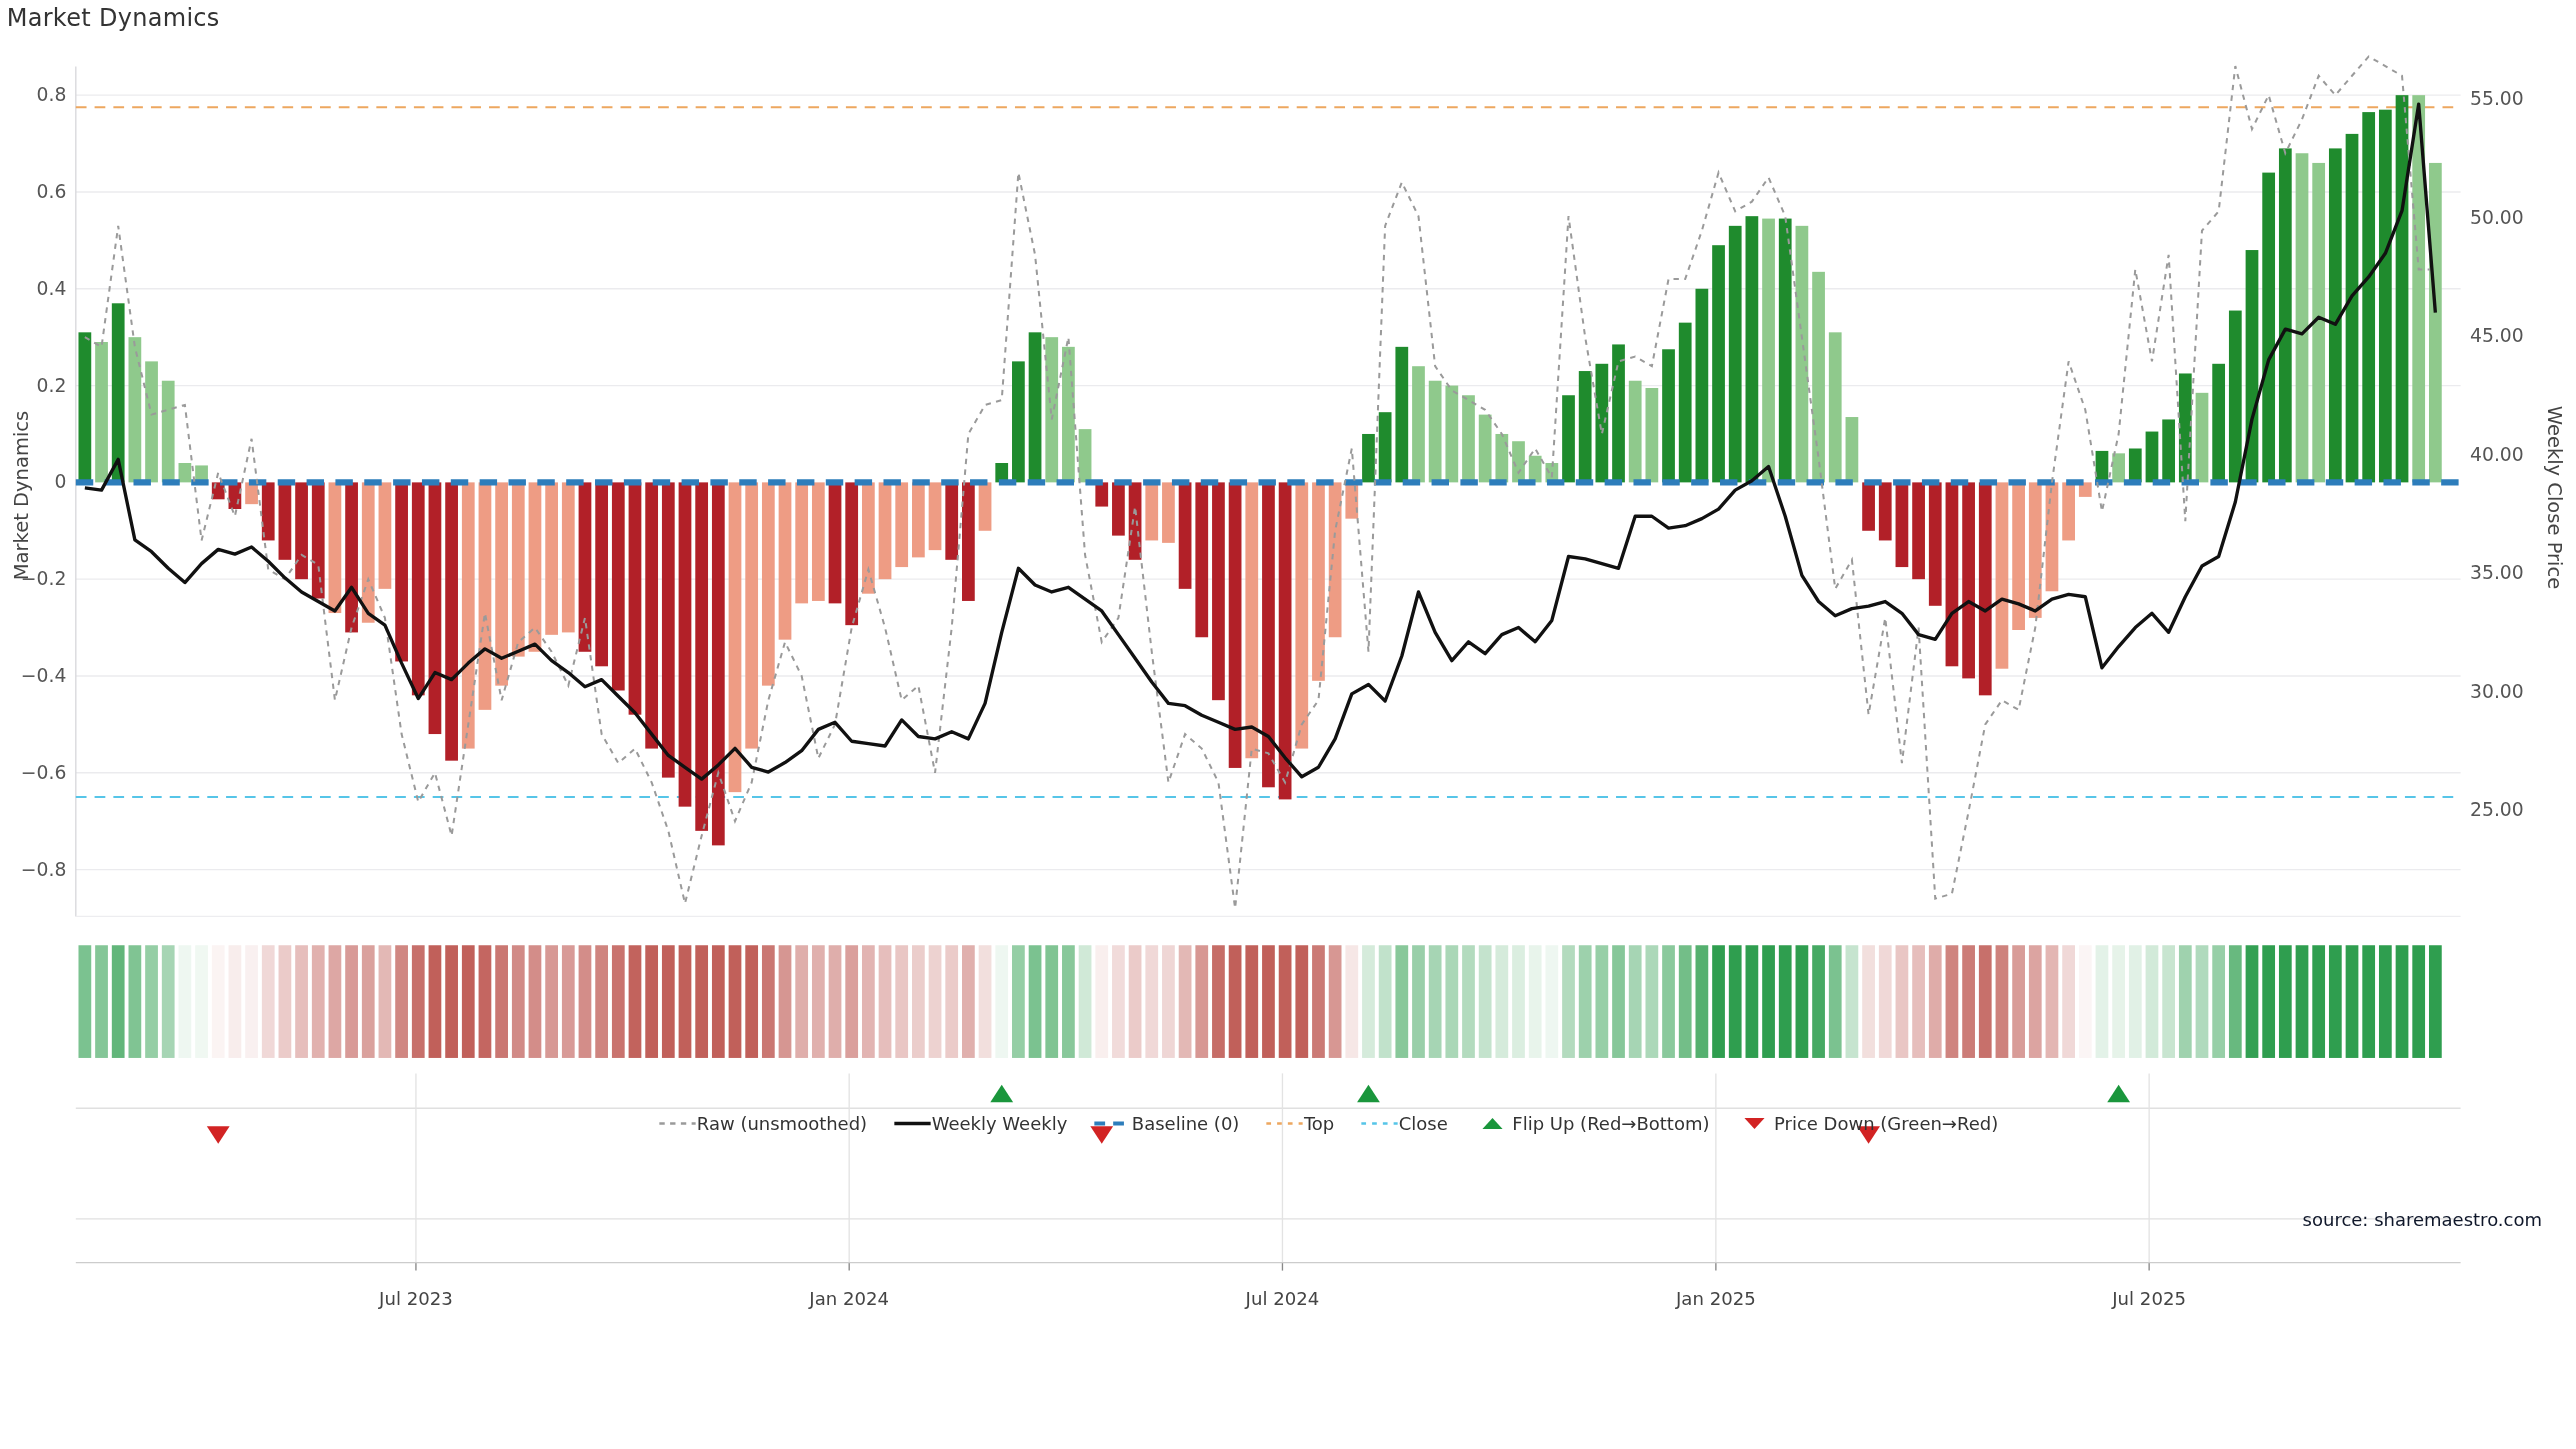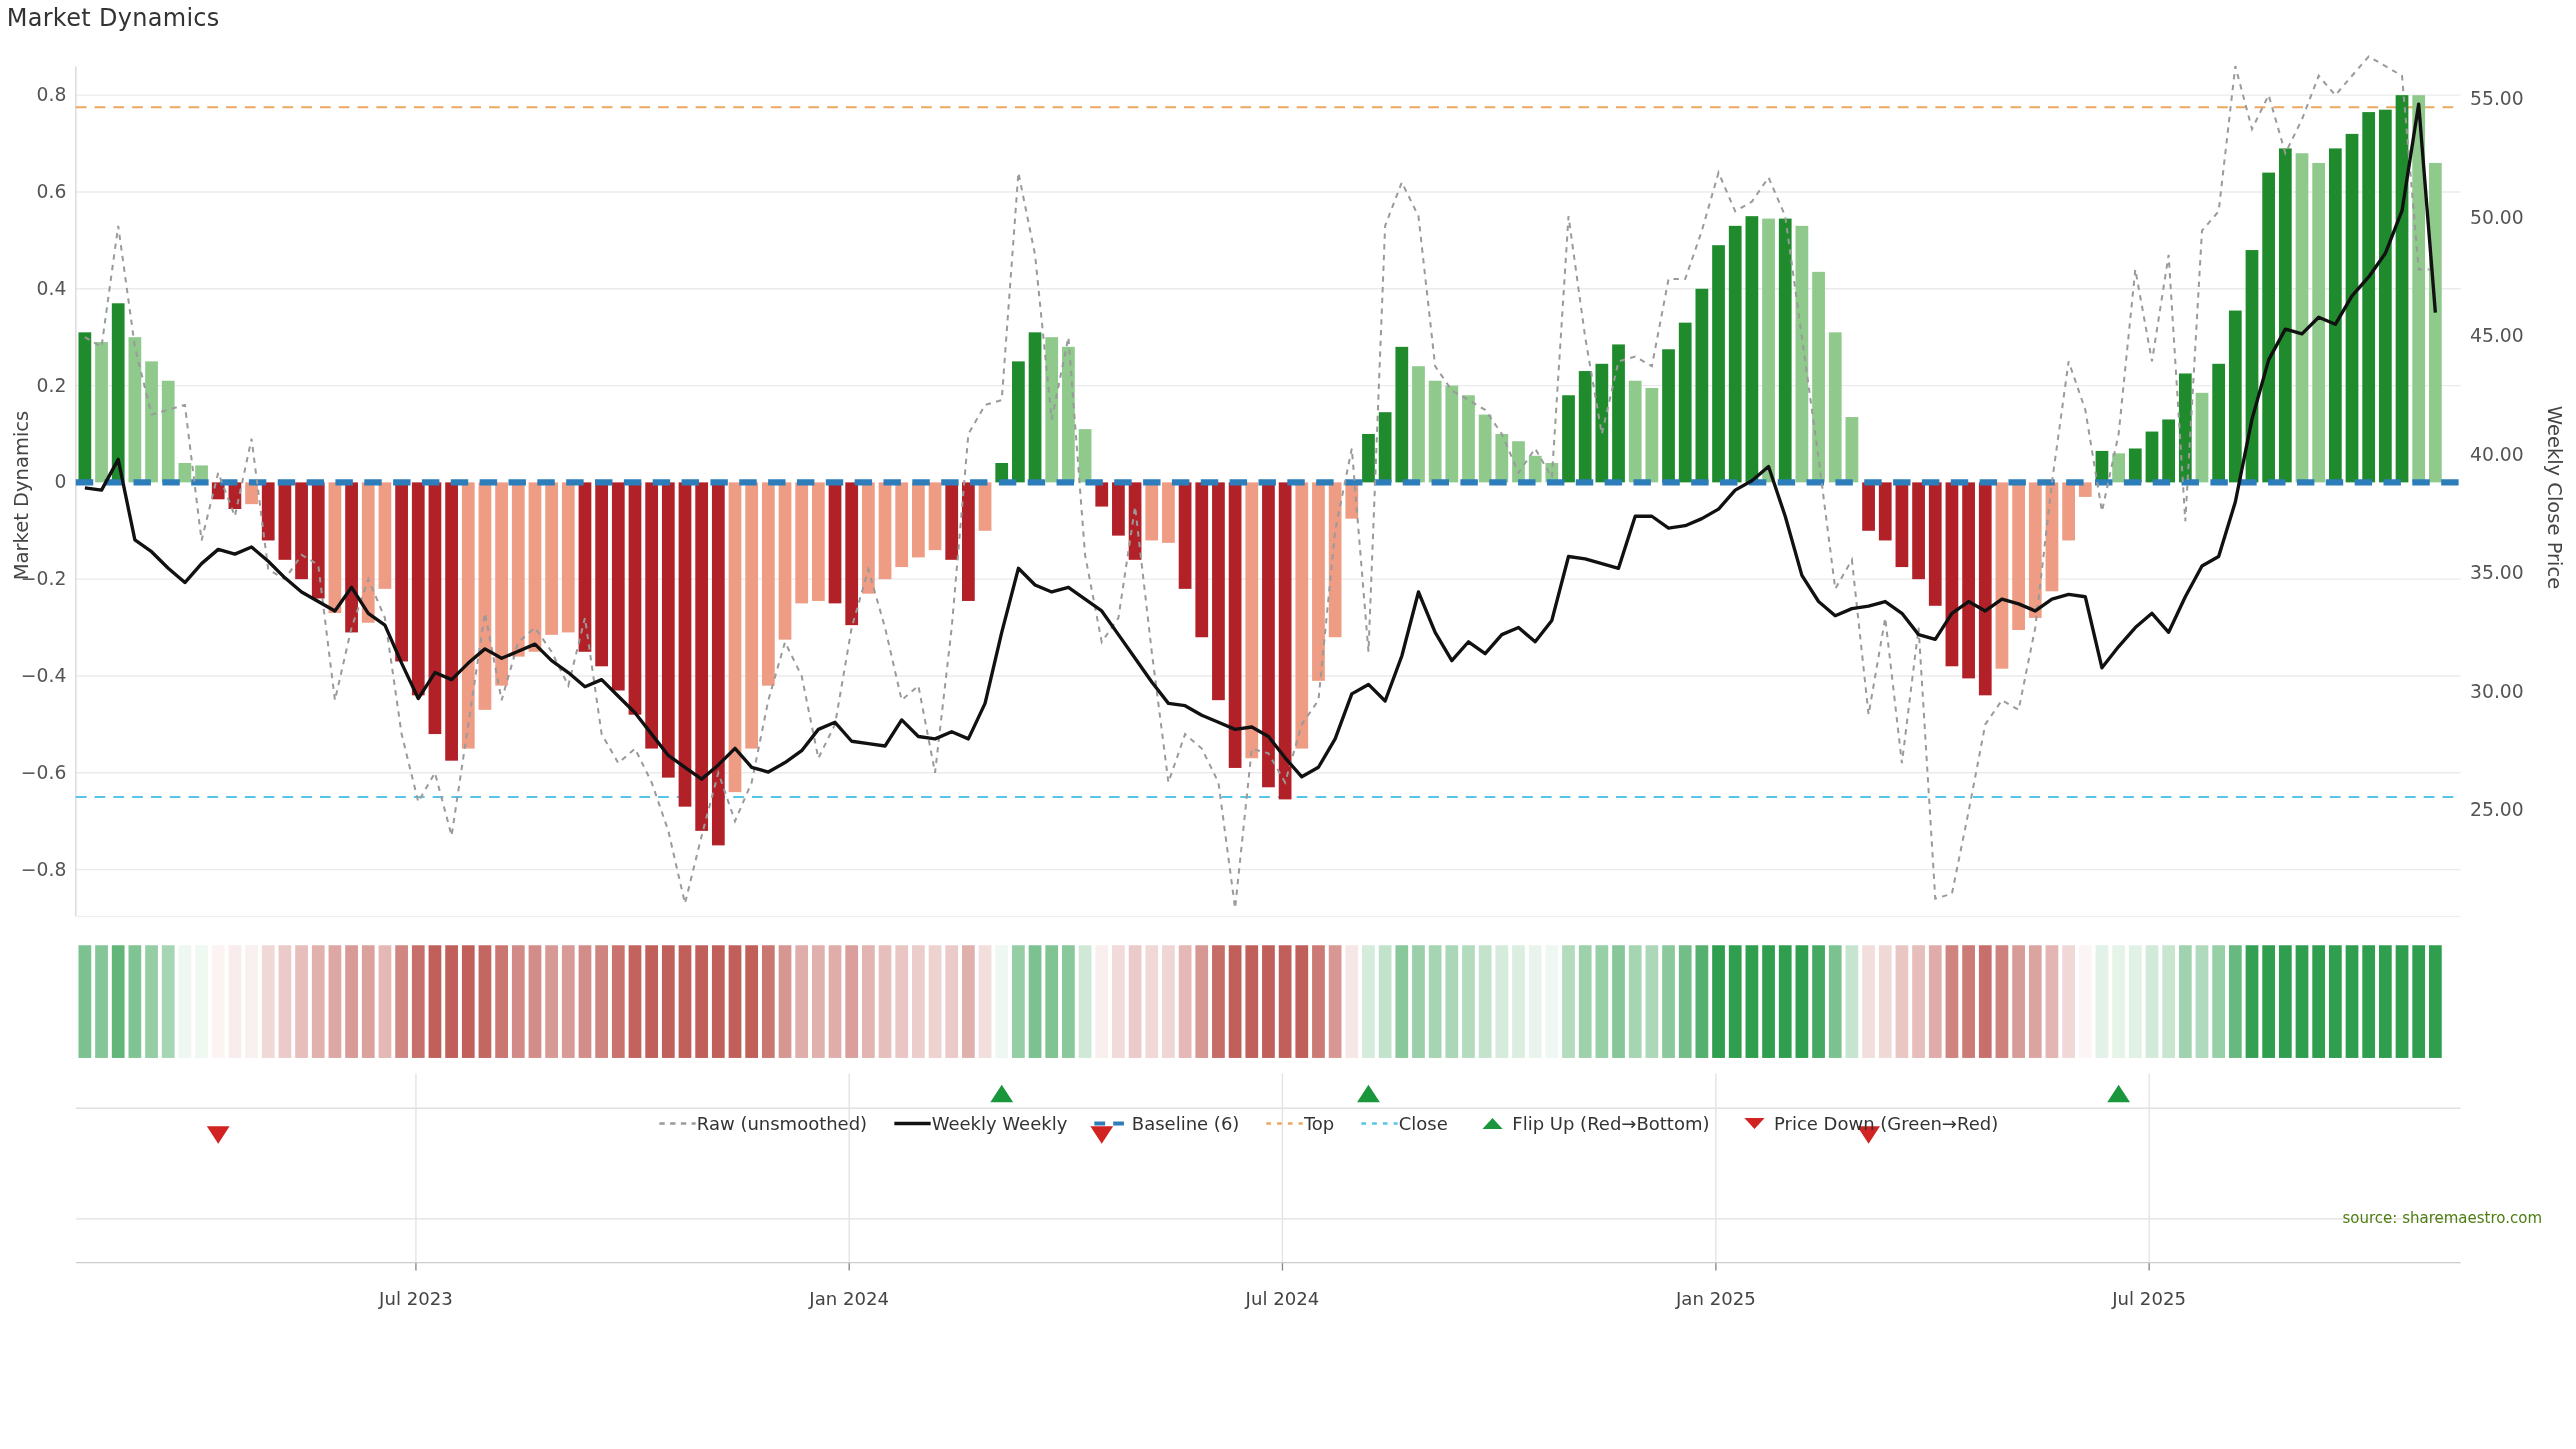--- a/index.html
+++ b/index.html
@@ -2,21 +2,21 @@
 <html style="font-size:10.7px"><head>
 <meta charset="utf-8">
 <style>
   html,body{margin:0;padding:0;background:#ffffff;width:2576px;height:1449px;overflow:hidden;
             font-family:"DejaVu Sans","Liberation Sans",sans-serif;}
   .page{position:relative;width:2576px;height:1139px;}
   .title{position:absolute;left:6.7px;top:4px;font-size:24px;color:#333;letter-spacing:0.3px;}
   .axis-title{position:absolute;font-size:19.5px;color:#444;white-space:nowrap;}
   .axis-title.left{left:-79px;top:484px;transform:rotate(-90deg);transform-origin:center;width:201px;text-align:center;}
   .axis-title.right{left:2454px;top:486px;transform:rotate(90deg);transform-origin:center;width:201px;text-align:center;}
-  .source{position:absolute;right:34px;top:1209px;font-size:15px;color:#4d7c0f;margin-left:32px;}
+  .source{position:absolute;right:34px;top:1209px;font-size:18px;color:#0f172a;margin-left:32px;}
   .legend{position:absolute;left:0;right:0;bottom:5.4px;display:flex;justify-content:center;gap:25.5px;
           align-items:center;font-size:18px;color:#333;transform:translateX(40px);}
   .legend-item{display:flex;align-items:center;cursor:pointer;}
   .legend-item svg{display:block;}
   svg text{font-family:"DejaVu Sans","Liberation Sans",sans-serif;}
 </style>
 </head>
 <body>
 
 <div class="page">
@@ -375,21 +375,21 @@
       <div class="legend-item">
         <svg width="39" height="19" viewBox="0 0 58 28">
           <line x1="2" x2="56" y1="14" y2="14" stroke="#111111" stroke-width="5"></line>
         </svg>
         <span>Weekly Weekly</span>
       </div>
       <div class="legend-item">
         <svg width="39" height="19" viewBox="0 0 58 28">
           <line x1="2" x2="56" y1="14" y2="14" stroke="#2d7dbb" stroke-width="6" stroke-dasharray="16 12"></line>
         </svg>
-        <span>Baseline (6)</span>
+        <span>Baseline (0)</span>
       </div>
       <div class="legend-item">
         <svg width="39" height="19" viewBox="0 0 58 28">
           <line x1="2" x2="56" y1="14" y2="14" stroke="#eda75f" stroke-width="4" stroke-dasharray="7 9"></line>
         </svg>
         <span>Top</span>
       </div>
       <div class="legend-item">
         <svg width="39" height="19" viewBox="0 0 58 28">
           <line x1="2" x2="56" y1="14" y2="14" stroke="#56c5e8" stroke-width="4" stroke-dasharray="7 9"></line>

